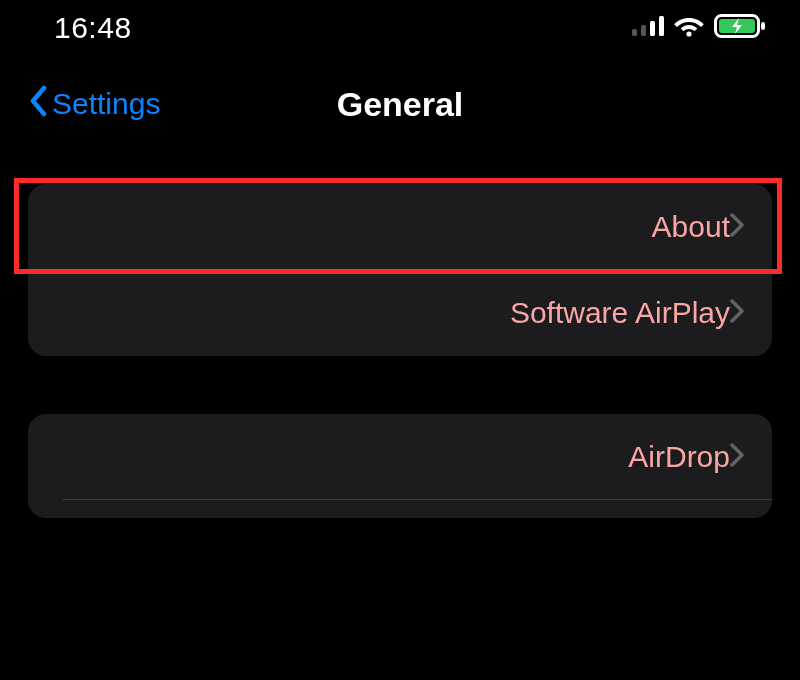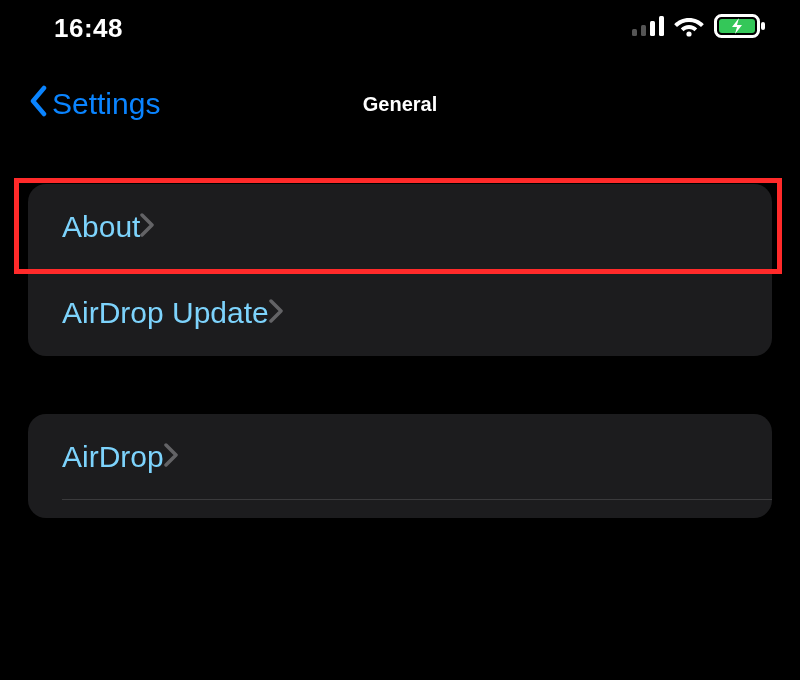--- a/index.html
+++ b/index.html
@@ -15,22 +15,22 @@
 
     
     .status-bar {
       display: flex;
       justify-content: space-between;
       align-items: center;
       height: 56px;
       padding: 0 34px 0 54px;
     }
     .status-time {
-      font-size: 26px;
-      font-weight: 700;
+      font-size: 30px;
+      font-weight: 400;
       letter-spacing: 0.5px;
     }
     .status-right {
       display: flex;
       align-items: center;
       gap: 10px;
     }
 
     
     .nav-bar {
@@ -45,44 +45,44 @@
       align-items: center;
       gap: 4px;
       position: absolute;
       left: 28px;
       color: #0a84ff;
       font-size: 30px;
       font-weight: 400;
     }
     .nav-title {
       margin: 0 auto;
-      font-size: 20px;
+      font-size: 34px;
       font-weight: 600;
       color: #fff;
     }
 
     
     .content {
       padding-top: 52px;
     }
     .group {
       background: #1c1c1e;
       margin: 0 28px 58px 28px;
       border-radius: 18px;
       overflow: hidden;
     }
     .row {
       display: flex;
       align-items: center;
-      justify-content: flex-start;
+      justify-content: flex-end;
       height: 86px;
       padding: 0 28px 0 34px;
       font-size: 30px;
       font-weight: 400;
-      color: #7dd3fc;
+      color: #fca5a5;
       position: relative;
     }
     .row:not(:last-child)::after {
       content: "";
       position: absolute;
       bottom: 0;
       left: 34px;
       right: 0;
       height: 1px;
       background: #3a3a3c;
@@ -149,21 +149,21 @@
   <div class="group">
     <div class="row">
       <span>About</span>
       <span class="chevron">
         <svg width="14" height="24" viewBox="0 0 14 24">
             <polyline points="2,2 12,12 2,22" fill="none" stroke="#636366" stroke-width="3.5" stroke-linecap="round" stroke-linejoin="round"></polyline>
           </svg>
       </span>
     </div>
     <div class="row">
-      <span>AirDrop Update</span>
+      <span>Software AirPlay</span>
       <span class="chevron">
         <svg width="14" height="24" viewBox="0 0 14 24">
             <polyline points="2,2 12,12 2,22" fill="none" stroke="#636366" stroke-width="3.5" stroke-linecap="round" stroke-linejoin="round"></polyline>
           </svg>
       </span>
     </div>
   </div>
 
   <div class="group group-cutoff">
     <div class="row">

